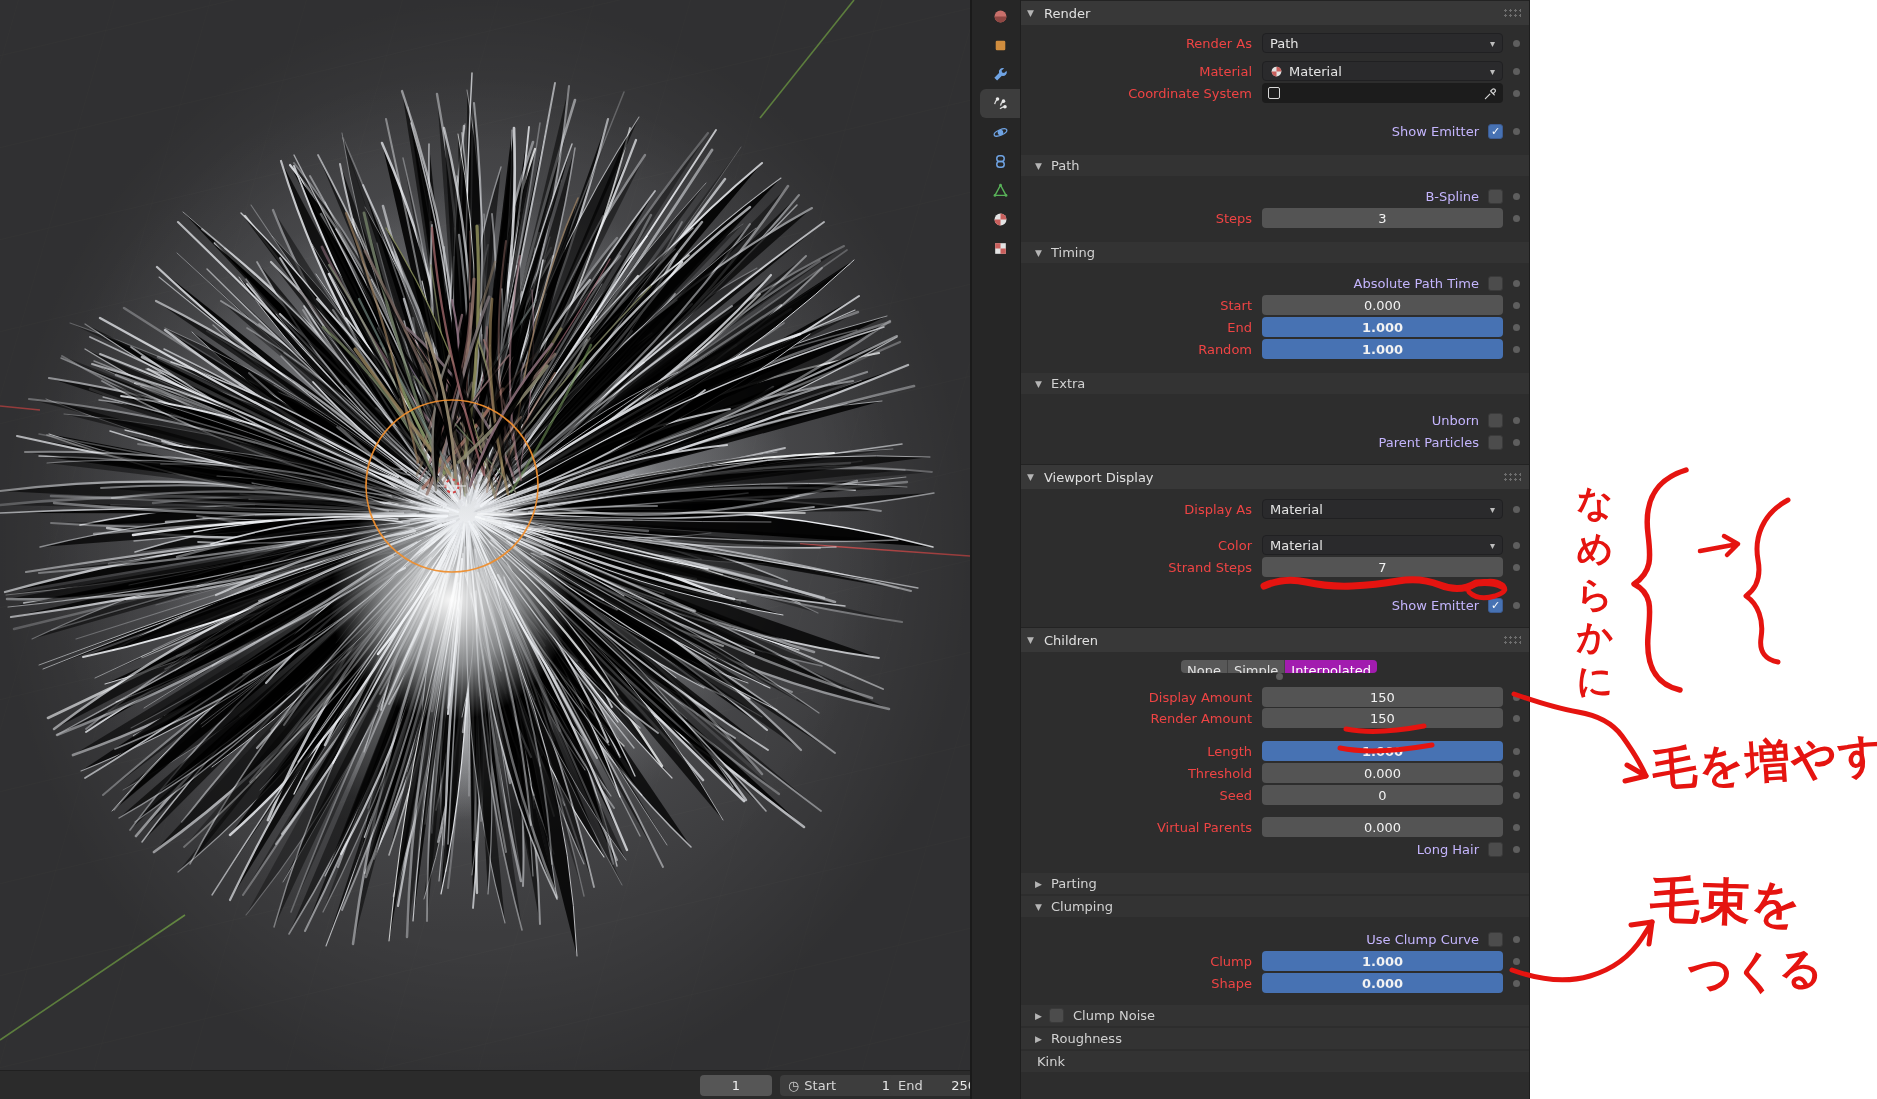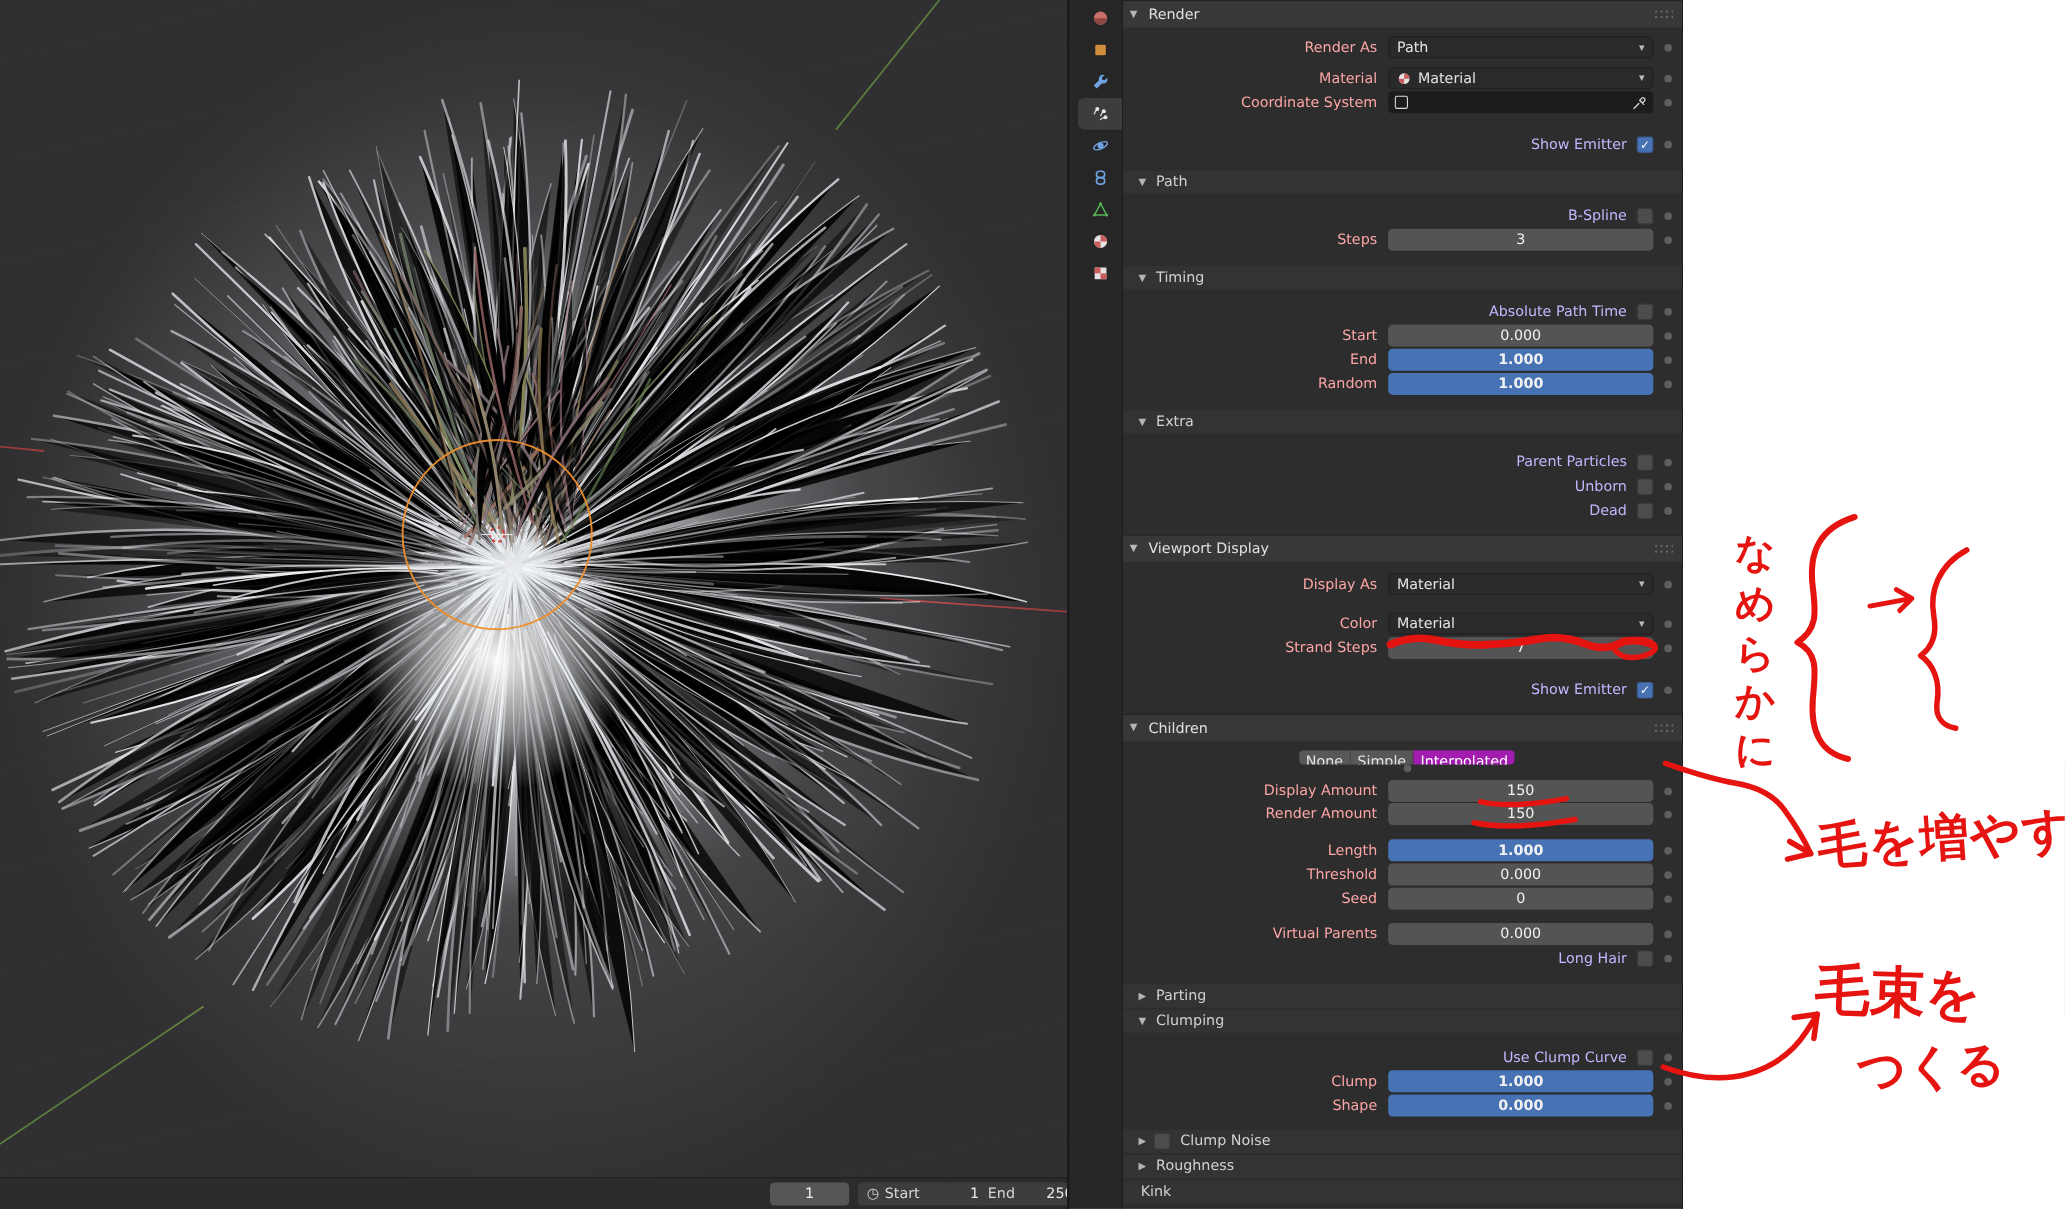--- a/index.html
+++ b/index.html
@@ -36,21 +36,21 @@
   .grip{margin-left:auto;width:18px;height:11px;background-image:radial-gradient(#808080 1px,transparent 1.3px);
         background-size:5px 5px;opacity:.75;}
   .psub{display:flex;align-items:center;height:21px;background:#333333;margin:2px 0;padding:0 8px 0 14px;}
   .psub-title{color:#d2d2d2;font-size:13px;margin-left:2px;}
   .tri{width:14px;color:#b5b5b5;font-size:9px;flex:none;}
   .gap4{height:4px;} .gap6{height:6px;} .gap8{height:8px;} .gap10{height:10px;} .gap12{height:12px;} .gap14{height:14px;}
 
   .prow{display:flex;align-items:center;height:20px;margin:2px 0;padding-left:6px;}
   .prow.tight{margin:1px 0;}
   .prow.right{justify-content:flex-end;}
-  .plabel{width:225px;text-align:right;padding-right:10px;color:#fca5a5;font-size:13px;white-space:nowrap;flex:none;}
+  .plabel{width:225px;text-align:right;padding-right:10px;color:#ef4444;font-size:13px;white-space:nowrap;flex:none;}
   .pfield{flex:1;min-width:0;height:20px;}
   .pdotcol{width:26px;display:flex;align-items:center;justify-content:center;flex:none;}
   .pdot{width:7px;height:7px;border-radius:50%;background:#5e5e5e;}
 
   .dropdown{background:#2a2a2c;border:1px solid #202022;border-radius:4px;display:flex;align-items:center;
             padding:0 7px;color:#e5e5e5;font-size:13px;box-sizing:border-box;gap:6px;}
   .dd-text{flex:1;text-align:left;overflow:hidden;white-space:nowrap;}
   .dd-caret{font-size:10px;color:#bdbdbd;flex:none;}
   .slider{position:relative;border-radius:4px;display:flex;align-items:center;justify-content:center;
           color:#f2f2f2;font-size:13px;box-sizing:border-box;}
@@ -1218,35 +1218,28 @@
     </div>
     <div class="gap10"></div>
 
     <div class="psub">
       <span class="tri">▼</span>
       <span class="psub-title">Extra</span>
     </div>
     <div class="gap12"></div>
 
     <div class="prow right">
-      <span class="cblabel">Parent Particles</span>
-      <span class="checkbox"></span>
-      <div class="pdotcol">
-          <span class="pdot"></span>
-        </div>
-    </div>
-    <div class="prow right">
       <span class="cblabel">Unborn</span>
       <span class="checkbox"></span>
       <div class="pdotcol">
           <span class="pdot"></span>
         </div>
     </div>
     <div class="prow right">
-      <span class="cblabel">Dead</span>
+      <span class="cblabel">Parent Particles</span>
       <span class="checkbox"></span>
       <div class="pdotcol">
           <span class="pdot"></span>
         </div>
     </div>
     <div class="gap10"></div>
 
     <div class="phead">
       <span class="tri">▼</span>
       <span class="phead-title">Viewport Display</span>

